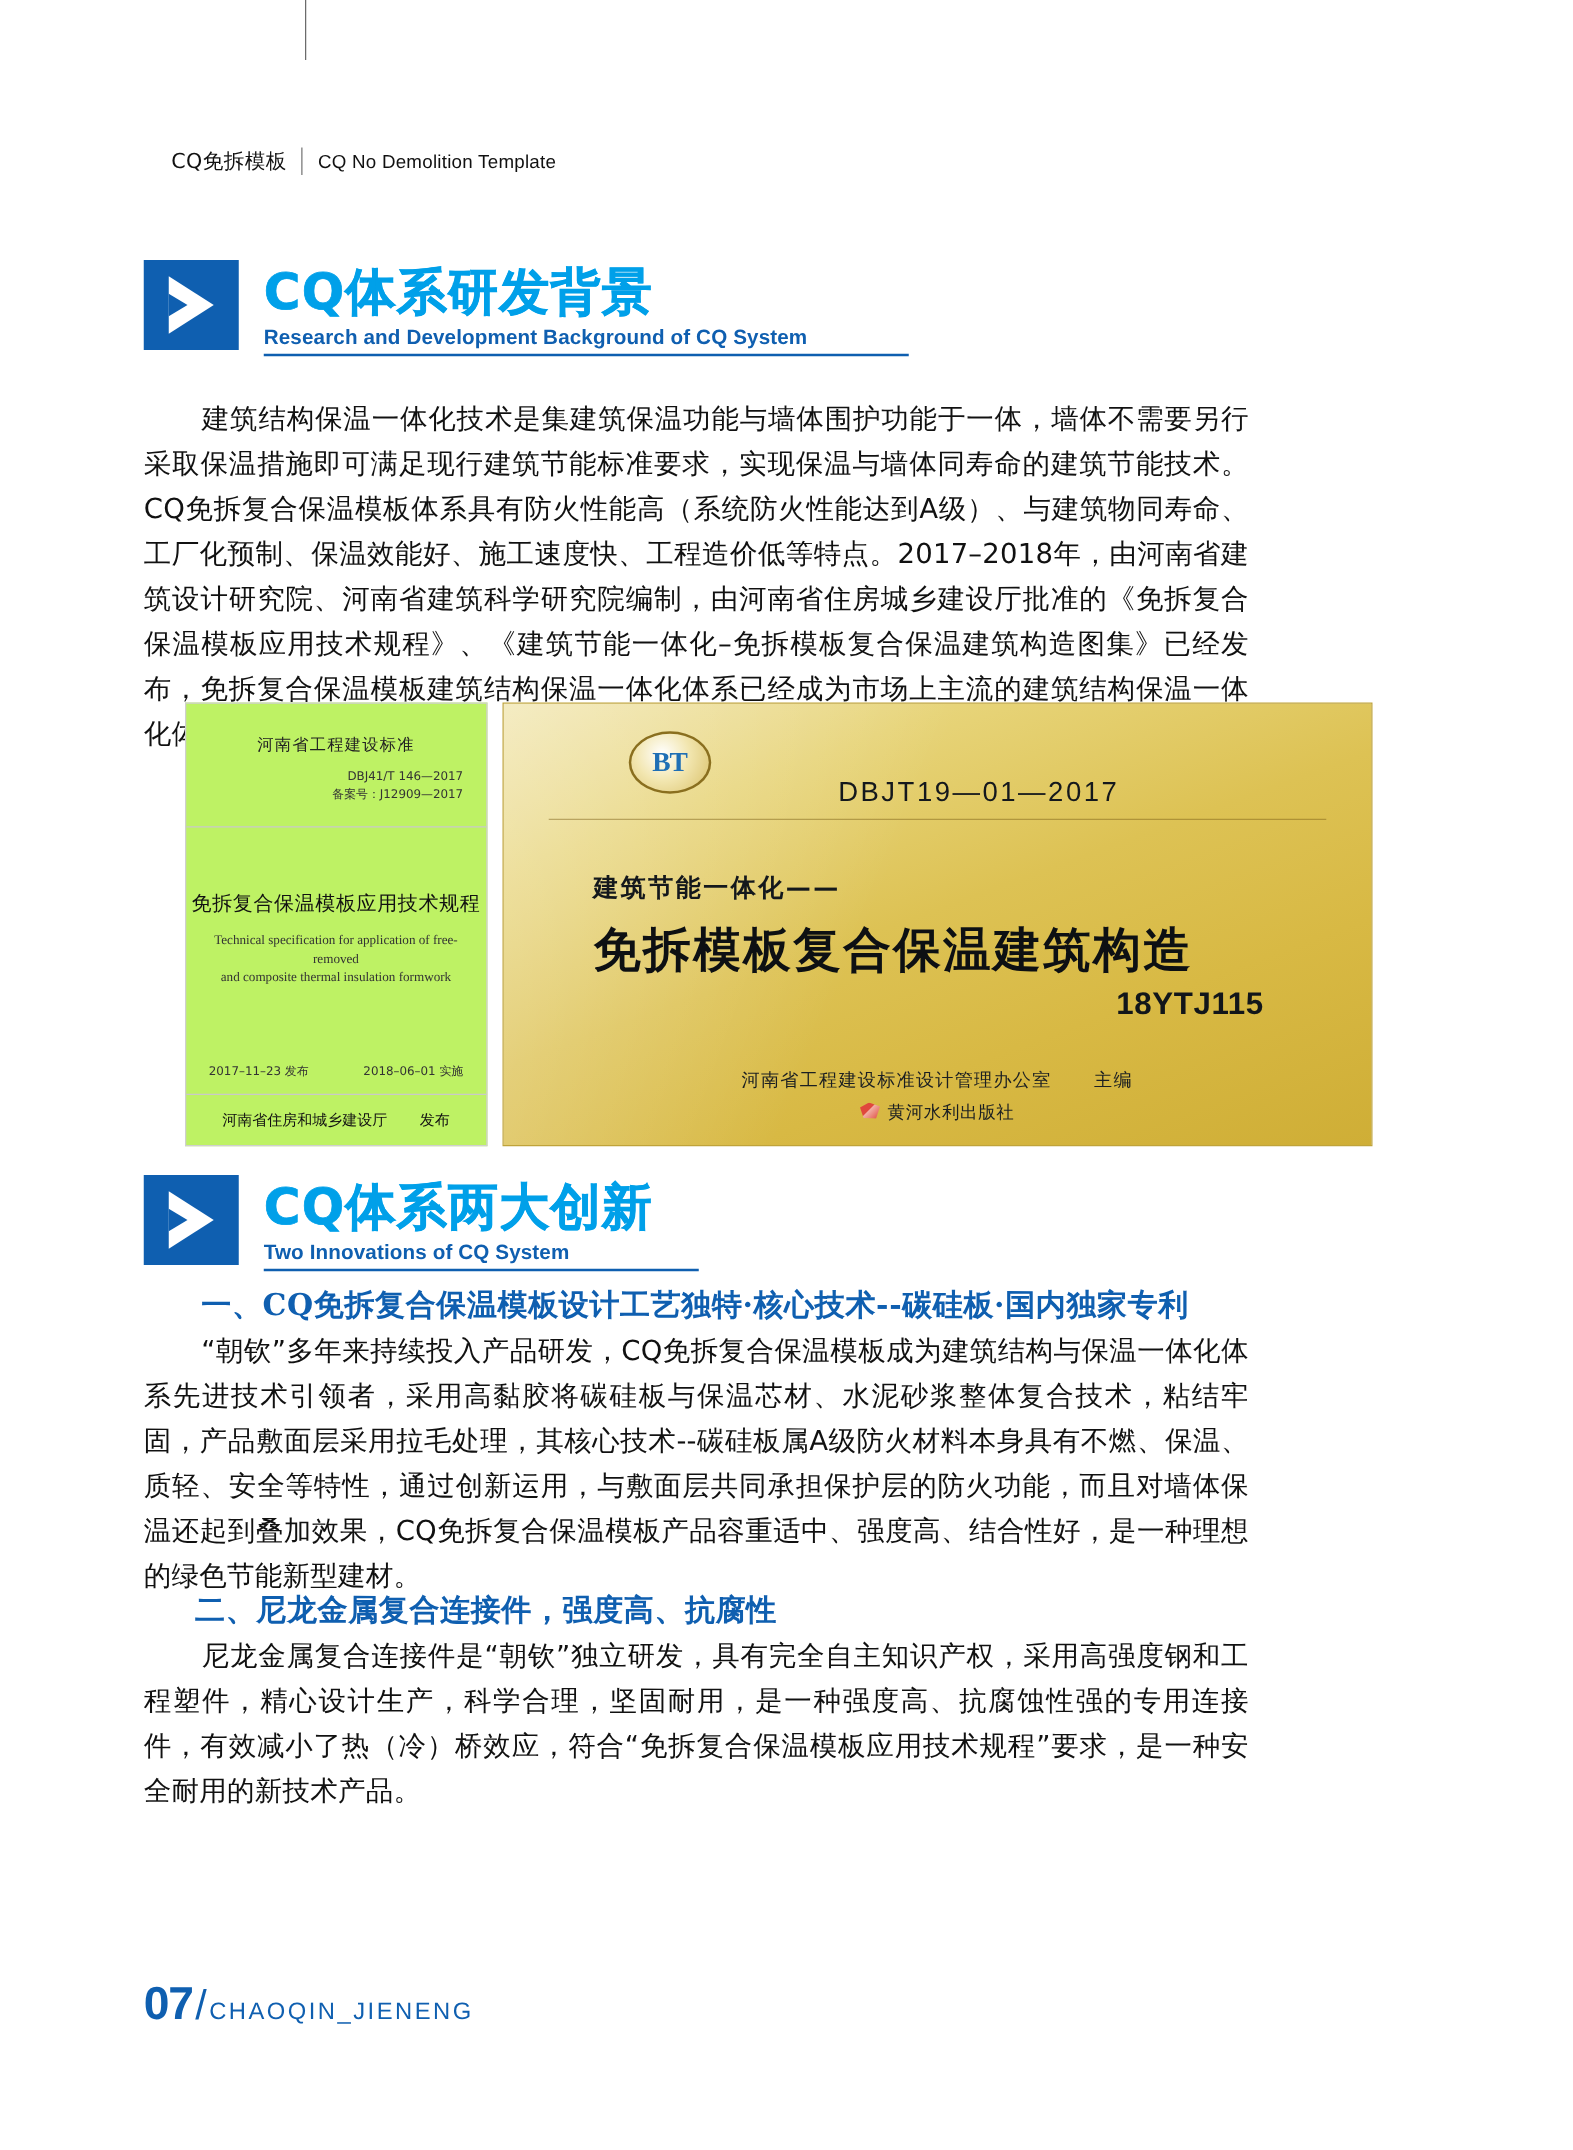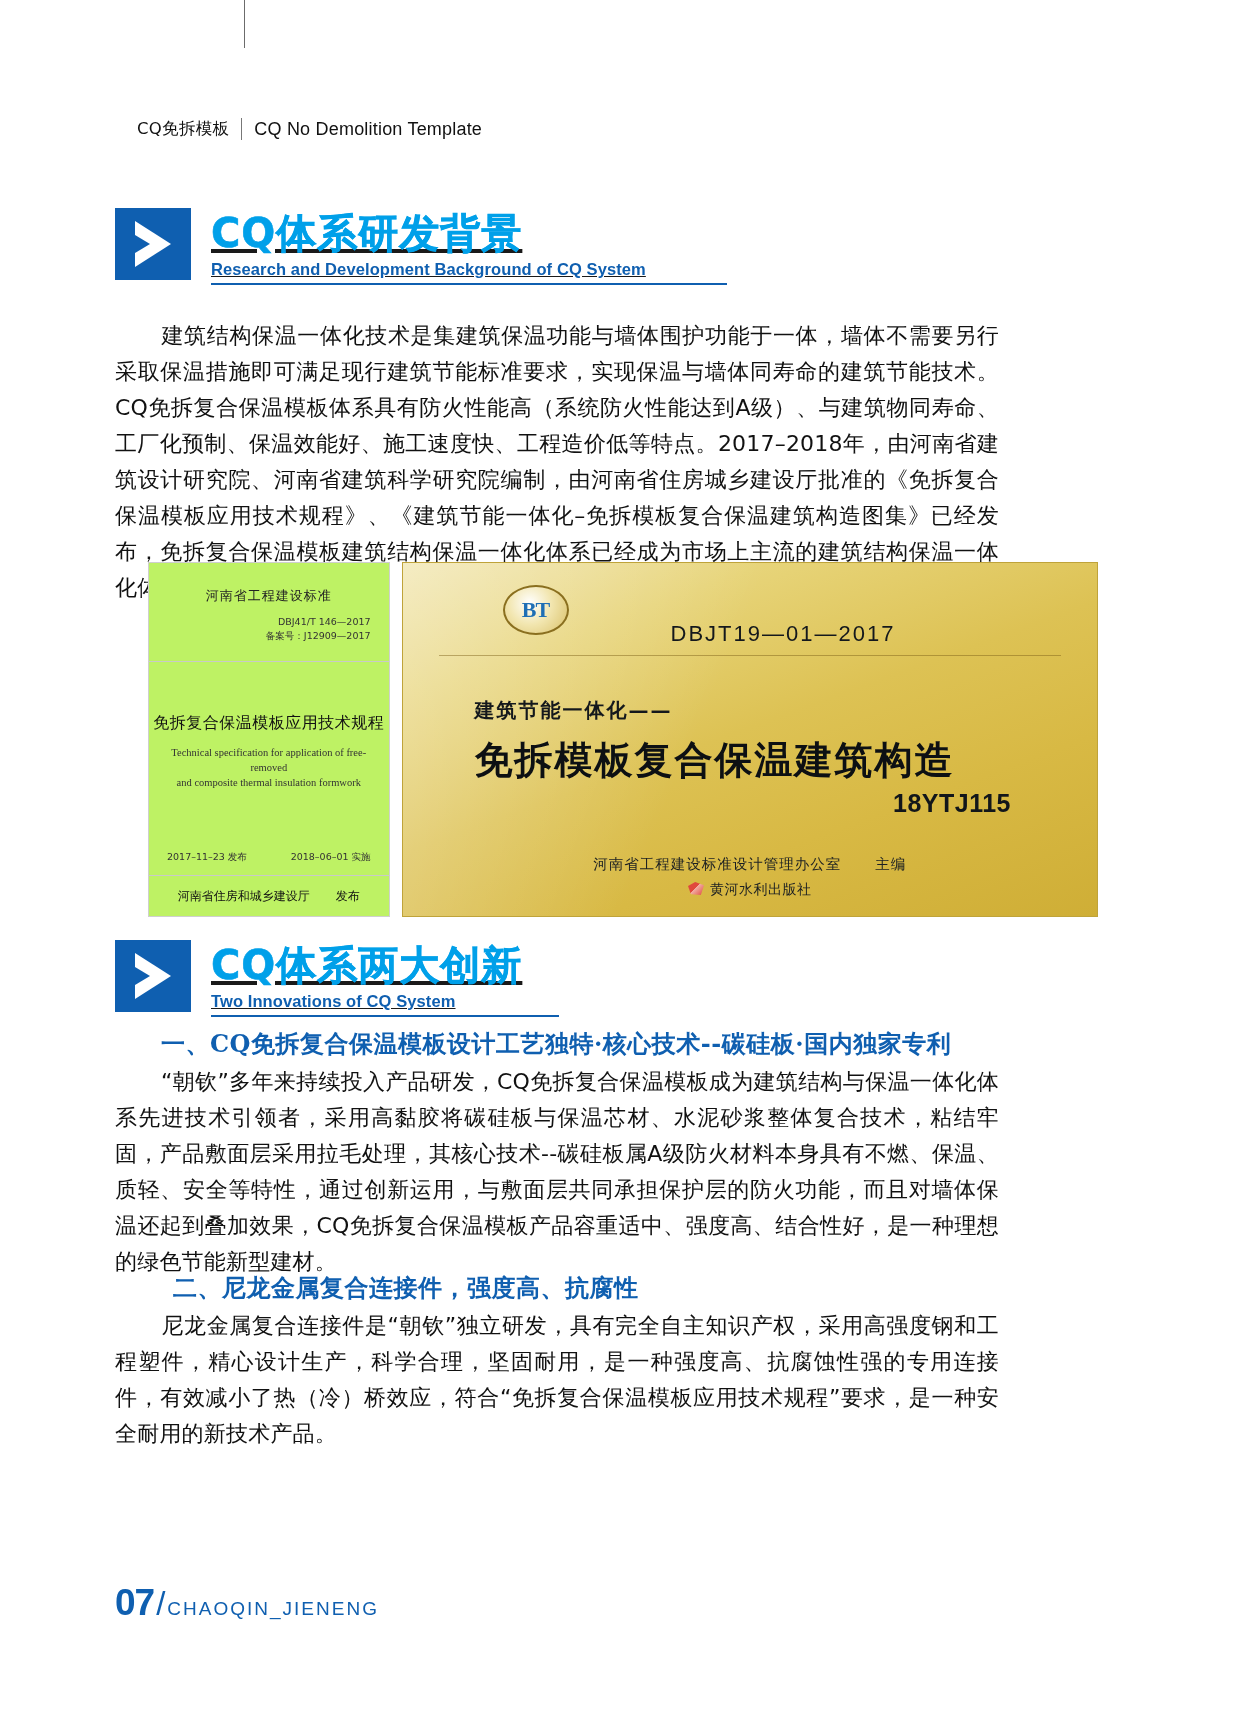--- a/index.html
+++ b/index.html
@@ -42,31 +42,30 @@
     color: #111;
     padding-right: 12px;
   }
   .header .sep {
     width: 1px;
     height: 22px;
     background: #777;
     margin-right: 12px;
   }
   .header .en {
-    font-size: 18px;
+    font-size: 15px;
     color: #111;
     letter-spacing: 0.2px;
   }
 
   
   .banner {
     position: absolute;
     display: flex;
-    align-items: center;
-    text-decoration: underline;
+    align-items: flex-end;
   }
   .banner .arrow-box {
     width: 76px;
     height: 72px;
     background: #0f5fb0;
     position: relative;
     flex: 0 0 auto;
   }
   .banner .arrow-box::before {
     content: "";
@@ -443,21 +442,21 @@
   </div>
   <div class="underline" style="width:348px;"></div>
 </div>
 
 <div class="subhead" style="left:113px; top:1028px;">一、CQ免拆复合保温模板设计工艺独特·核心技术--碳硅板·国内独家专利</div>
 
 <div class="para" style="left:115px; top:1064px; width:884px;">
   <span class="indent"></span><span>“朝钦”多年来持续投入产品研发，CQ免拆复合保温模板成为建筑结构与保温一体化体系先进技术引领者，采用高黏胶将碳硅板与保温芯材、水泥砂浆整体复合技术，粘结牢固，产品敷面层采用拉毛处理，其核心技术--碳硅板属A级防火材料本身具有不燃、保温、质轻、安全等特性，通过创新运用，与敷面层共同承担保护层的防火功能，而且对墙体保温还起到叠加效果，CQ免拆复合保温模板产品容重适中、强度高、结合性好，是一种理想的绿色节能新型建材。</span>
 </div>
 
-<div class="subhead" style="left:125px; top:1272px;">二、尼龙金属复合连接件，强度高、抗腐性</div>
+<div class="subhead" style="left:108px; top:1272px;">二、尼龙金属复合连接件，强度高、抗腐性</div>
 
 <div class="para" style="left:115px; top:1308px; width:884px;">
   <span class="indent"></span><span>尼龙金属复合连接件是“朝钦”独立研发，具有完全自主知识产权，采用高强度钢和工程塑件，精心设计生产，科学合理，坚固耐用，是一种强度高、抗腐蚀性强的专用连接件，有效减小了热（冷）桥效应，符合“免拆复合保温模板应用技术规程”要求，是一种安全耐用的新技术产品。</span>
 </div>
 
 <div class="footer">
   <span class="pg">07</span>
   <span class="slash">/</span>
   <span class="brand">CHAOQIN_JIENENG</span>
 </div>

